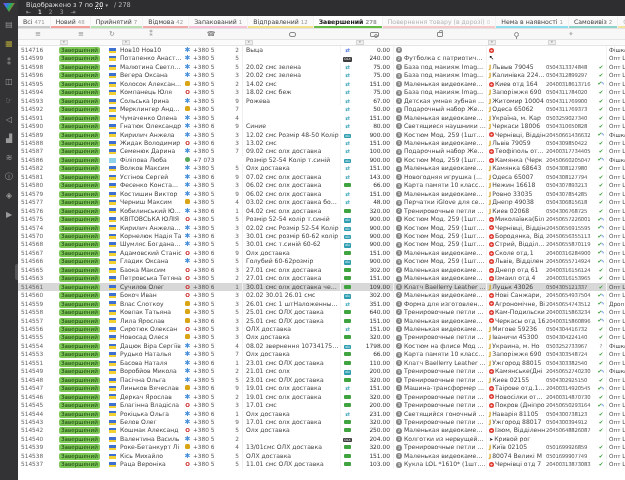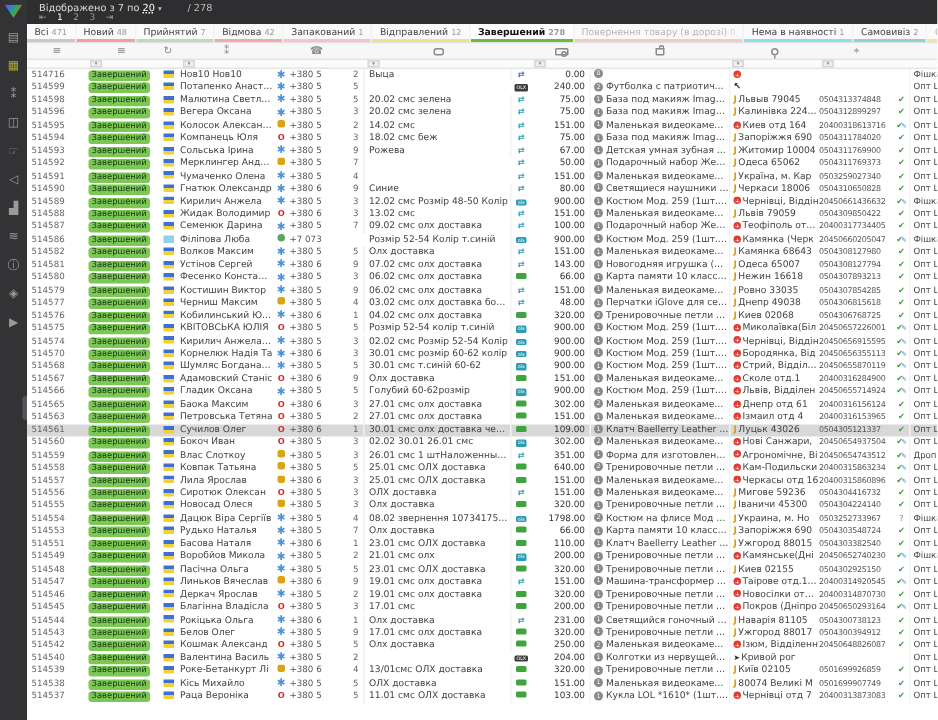--- a/index.html
+++ b/index.html
@@ -11,21 +11,21 @@
   .logo{width:12px;height:9px;margin:3px auto 8px auto;background:linear-gradient(120deg,#8e3fe0 0%,#2f7fe0 30%,#2fb04a 55%,#e0442f 80%,#e0c12f 100%);clip-path:polygon(0 0,100% 0,50% 100%);}
   .sb-ic{display:block;width:18px;height:10px;margin-bottom:9px;color:#9a9a9a;font-size:8px;line-height:10px;text-align:center;cursor:pointer;}
   .sb-ic.active{color:#b3a33a;}
   .sb-handle{position:absolute;right:0;top:264px;width:3px;height:16px;background:#55555a;border-radius:2px 0 0 2px;}
 
   
   .topbar{position:absolute;left:18px;top:0;width:607px;height:16px;background:#2e2e30;color:#ddd;font-size:6.5px;}
   .tb-line1{position:absolute;left:8px;top:1px;height:8px;line-height:8px;white-space:nowrap;}
   .tb-pagesize{text-decoration:underline dotted;color:#fff;cursor:pointer;}
   .tb-caret{font-size:5px;color:#bbb;}
-  .tb-total{color:#bbb;margin-left:15px;}
+  .tb-total{color:#bbb;margin-left:4px;}
   .tb-pager{position:absolute;left:8px;top:8px;height:8px;line-height:8px;color:#9a9a9a;font-size:6px;}
   .tb-pager span{margin-right:7px;cursor:pointer;}
   .tb-pager .cur{color:#fff;}
 
   
   .tabs{position:absolute;left:18px;top:16px;width:607px;height:13px;background:#f2f2f2;white-space:nowrap;overflow:hidden;border-bottom:1px solid #e2e2e2;}
   .tab{display:inline-block;height:12px;line-height:11px;padding:0 5px;margin-right:1px;font-size:6.2px;color:#444;background:#fafafa;border-bottom:2px solid #ccc;cursor:pointer;vertical-align:top;}
   .tab .cnt{color:#999;font-size:5.4px;margin-left:2px;}
   .tab.active{font-weight:bold;color:#111;background:#fff;}
   .tab.muted{color:#b5b5b5;}

